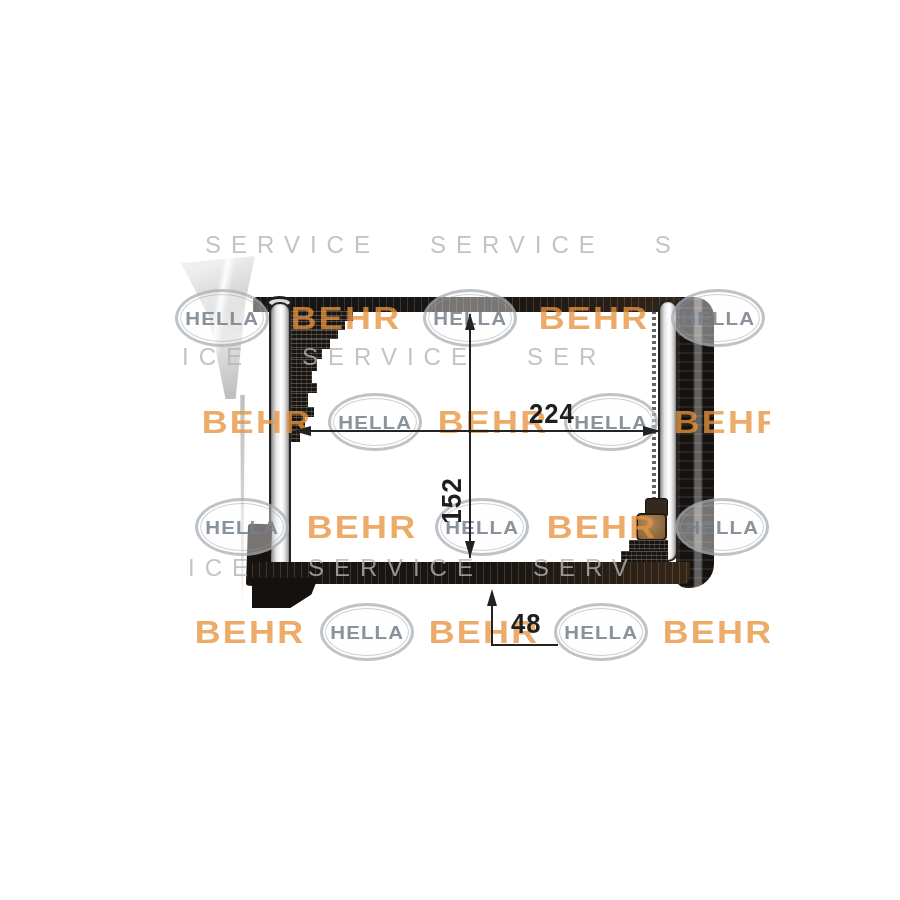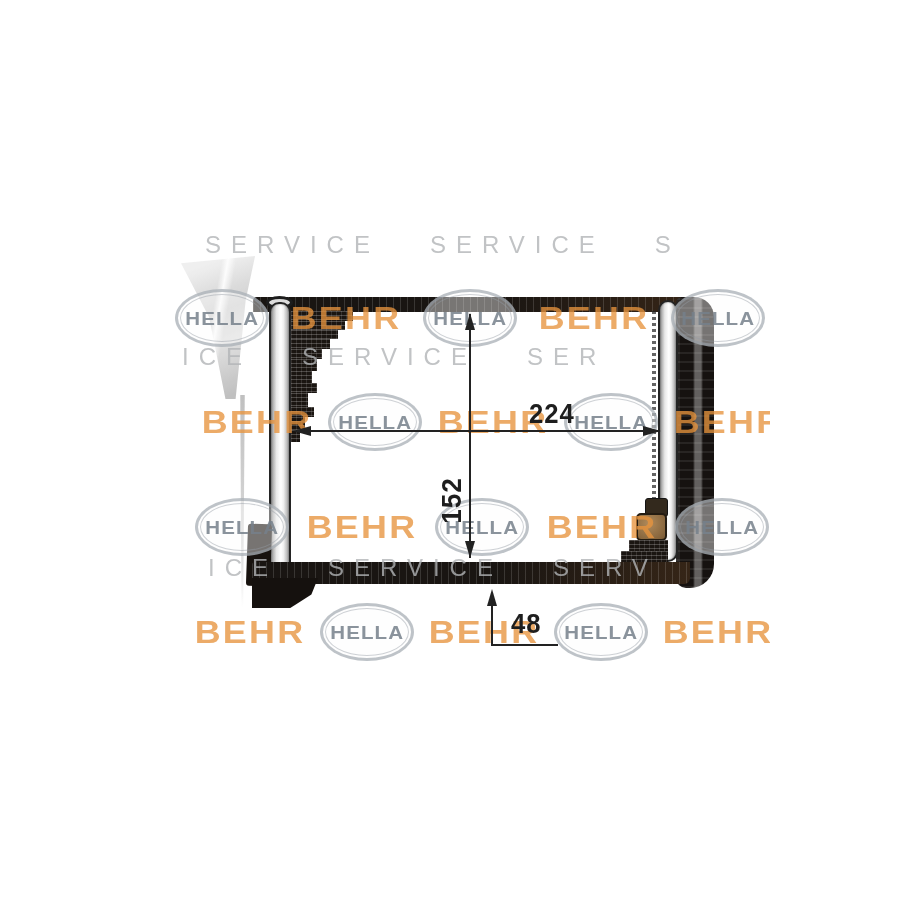--- a/index.html
+++ b/index.html
@@ -126,21 +126,21 @@
     <div class="abs fin" style="left:629px;top:540px;width:39px;height:11px;"></div>
     <div class="abs fin" style="left:621px;top:551px;width:47px;height:12px;"></div>
 
     <div class="abs bar" style="left:252px;top:562px;width:438px;height:22px;border-radius:3px 0 6px 4px;"></div>
     <div class="abs" style="left:252px;top:578px;width:66px;height:30px;background:#15110e;clip-path:polygon(0 0,100% 0,90% 55%,58% 100%,0 100%);"></div>
   </div>
 
   <div id="wm-layer">
       <div class="wm-letters" style="left: 205px; top: 233px;">SERVICE   SERVICE   S</div>
       <div class="wm-letters" style="left: 182px; top: 345px; text-align: right;">ICE   SERVICE   SER</div>
-      <div class="wm-letters" style="left: 208px; top: 556px;">ICE   SERVICE   SERV</div>
+      <div class="wm-letters" style="left: 188px; top: 556px;">ICE   SERVICE   SERV</div>
       <div class="wm-hella" style="left: 222px; top: 318px;">
         <span>HELLA</span>
       </div>
       <div class="wm-behr" style="left: 346px; top: 318px;">BEHR</div>
       <div class="wm-hella" style="left: 470px; top: 318px;">
         <span>HELLA</span>
       </div>
       <div class="wm-behr" style="left: 594px; top: 318px;">BEHR</div>
       <div class="wm-hella" style="left: 718px; top: 318px;">
         <span>HELLA</span>

